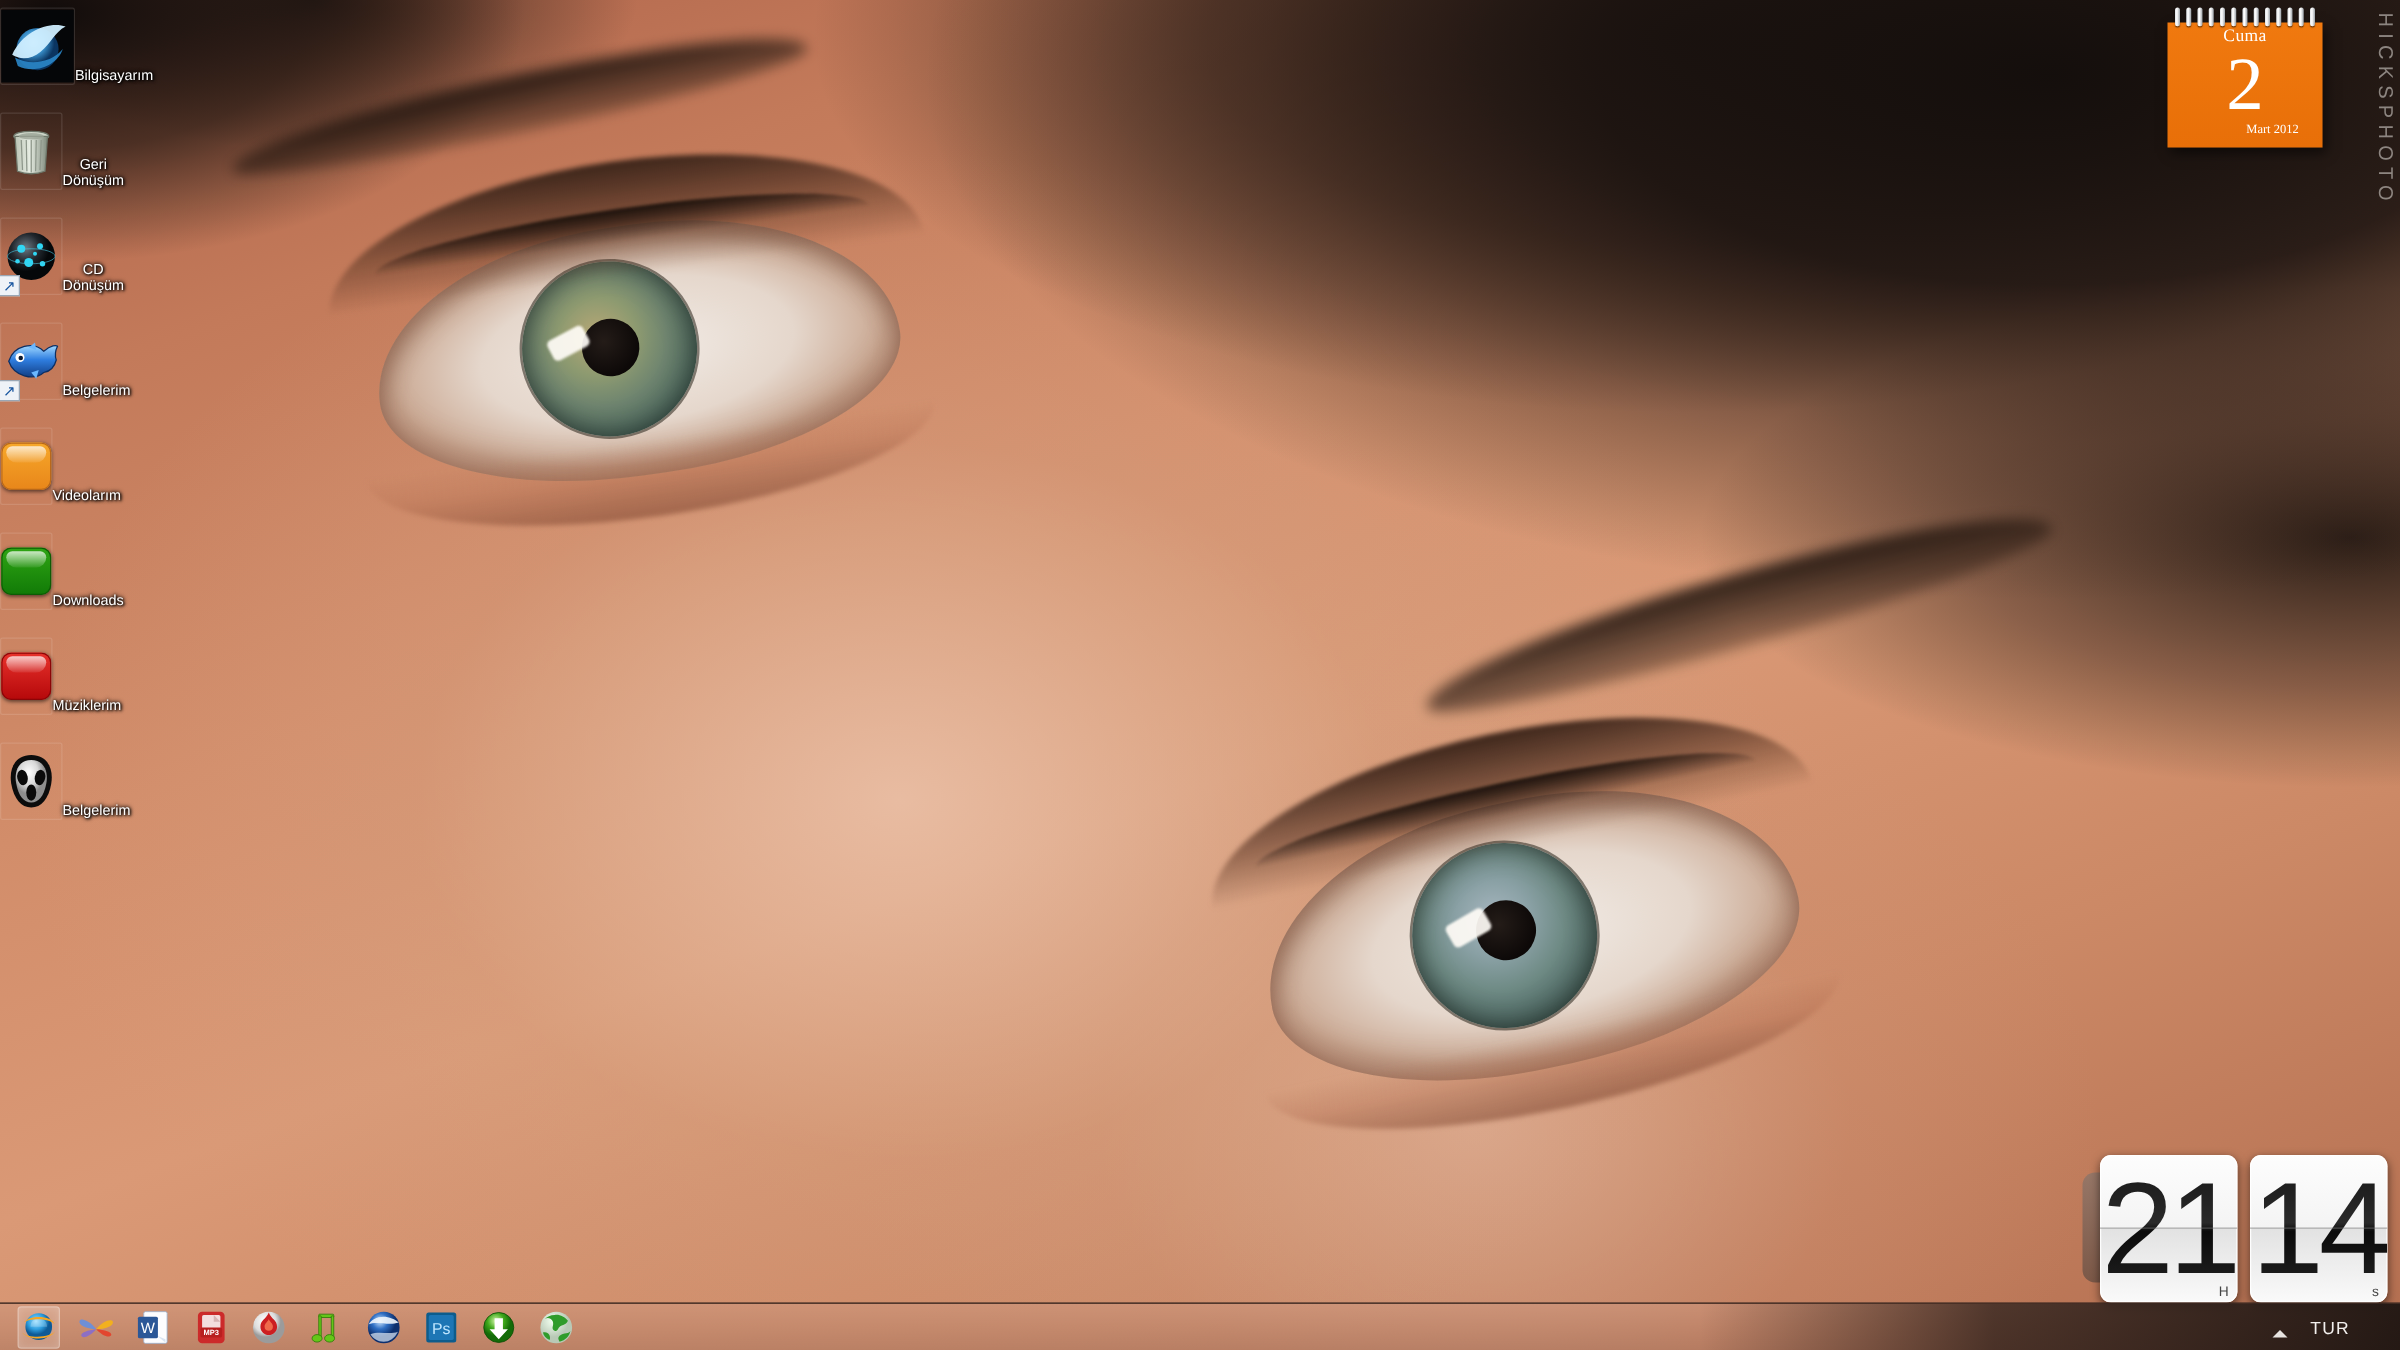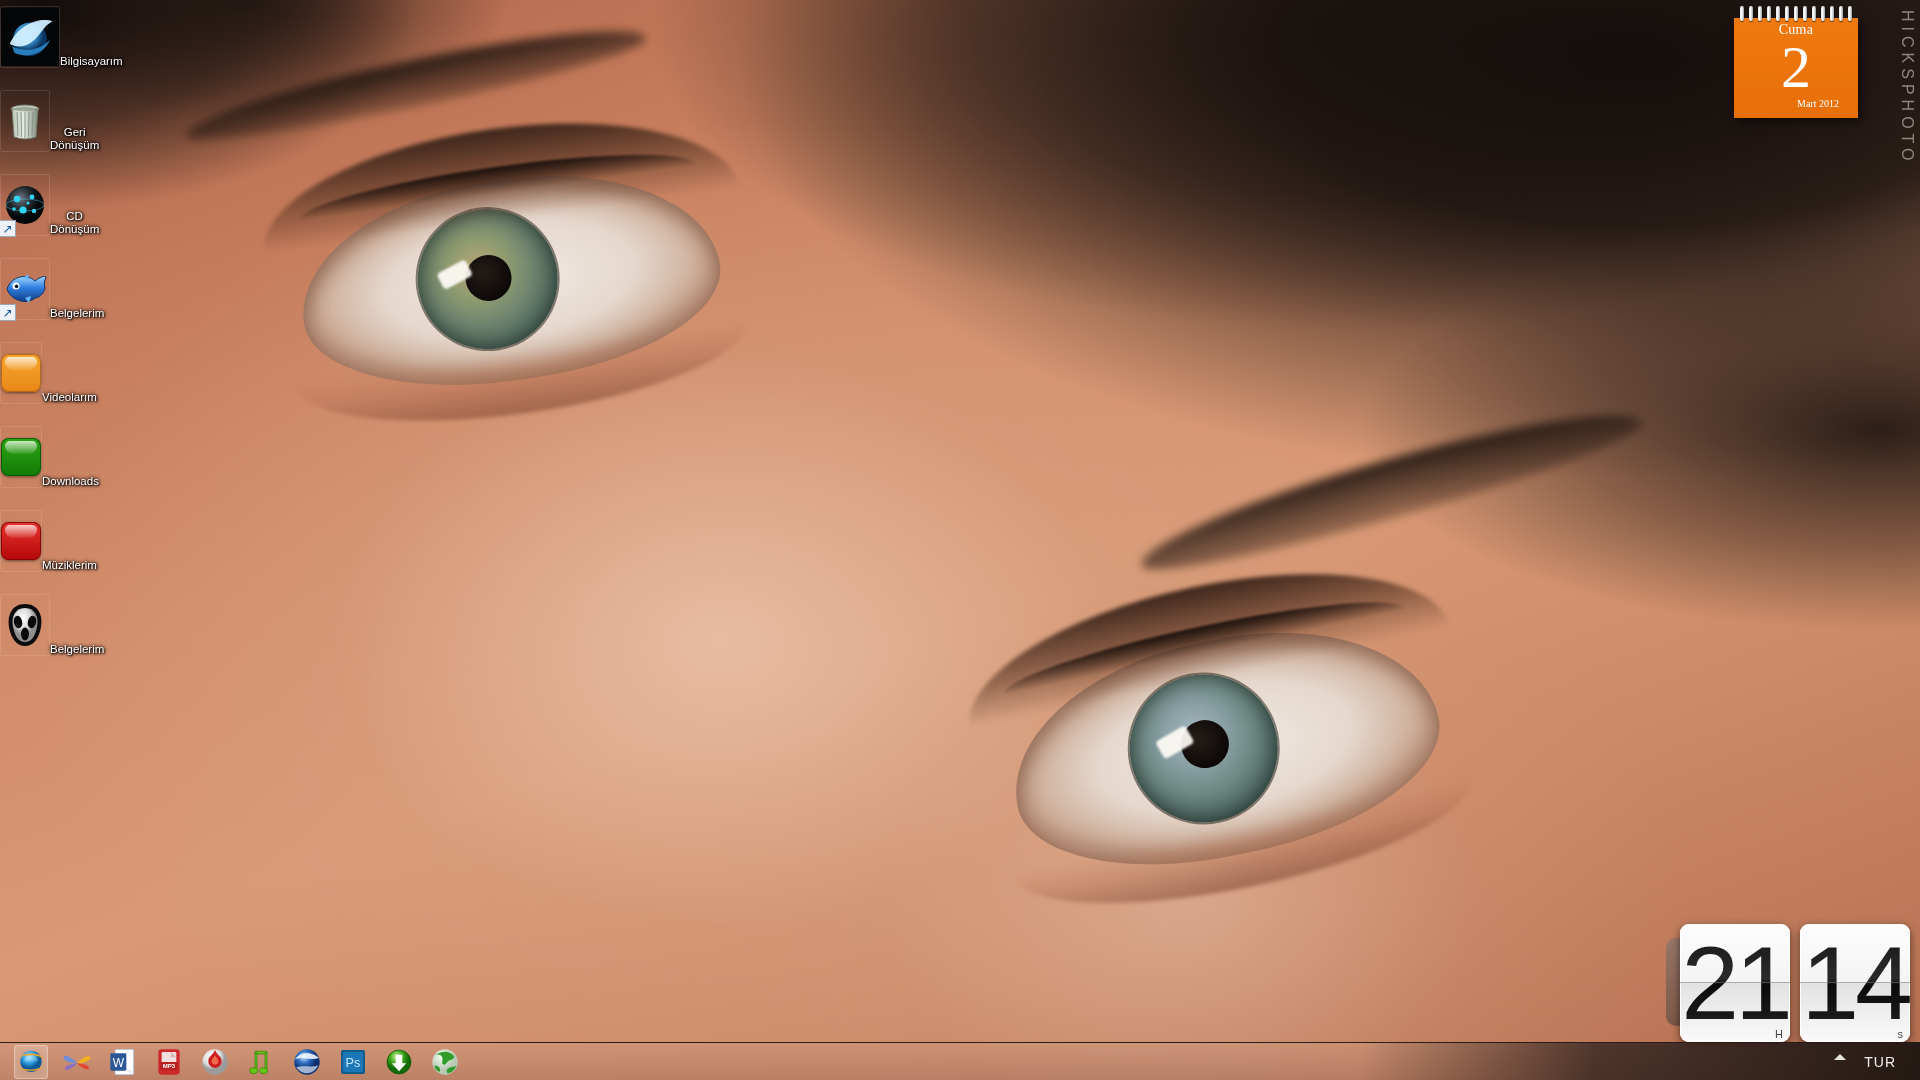--- a/index.html
+++ b/index.html
@@ -137,22 +137,22 @@
     background:linear-gradient(180deg, rgba(205,150,125,.55) 0%, rgba(188,134,110,.5) 50%, rgba(170,118,96,.55) 100%);
     border-top:1px solid rgba(20,12,10,.85);
     display:flex; align-items:center; }
   #taskbar .dark{ position:absolute; right:0; top:0; bottom:0; width:560px;
     background:linear-gradient(90deg, rgba(40,26,21,0) 0%, rgba(34,23,19,.72) 42%, rgba(26,18,15,.93) 100%); }
   #qlaunch{ display:flex; align-items:center; padding-left:14px; gap:12px; z-index:2; }
   .tbi{ width:34px; height:34px; display:flex; align-items:center;
     justify-content:center; position:relative; cursor:default; }
   .tbi.active{ background:rgba(255,255,255,.16); border:1px solid rgba(255,255,255,.35);
     border-radius:3px; box-shadow:inset 0 0 8px rgba(255,255,255,.18); }
-  #tray{ margin-left:auto; display:flex; align-items:flex-start; gap:18px;
-    padding-right:24px; z-index:2; }
+  #tray{ margin-left:auto; display:flex; align-items:flex-end; gap:18px;
+    padding-right:40px; z-index:2; }
   #tray .caret{ width:0;height:0;border-left:6px solid transparent;
     border-right:6px solid transparent;border-bottom:6px solid #e8e4e1; }
   #tray .lang{ color:#f2efed; font-size:14px; letter-spacing:1px; }
 </style>
 </head>
 <body>
 
 <div id="wallpaper">
   <div class="brow" id="browL"></div>
   <div class="brow" id="browR"></div>

